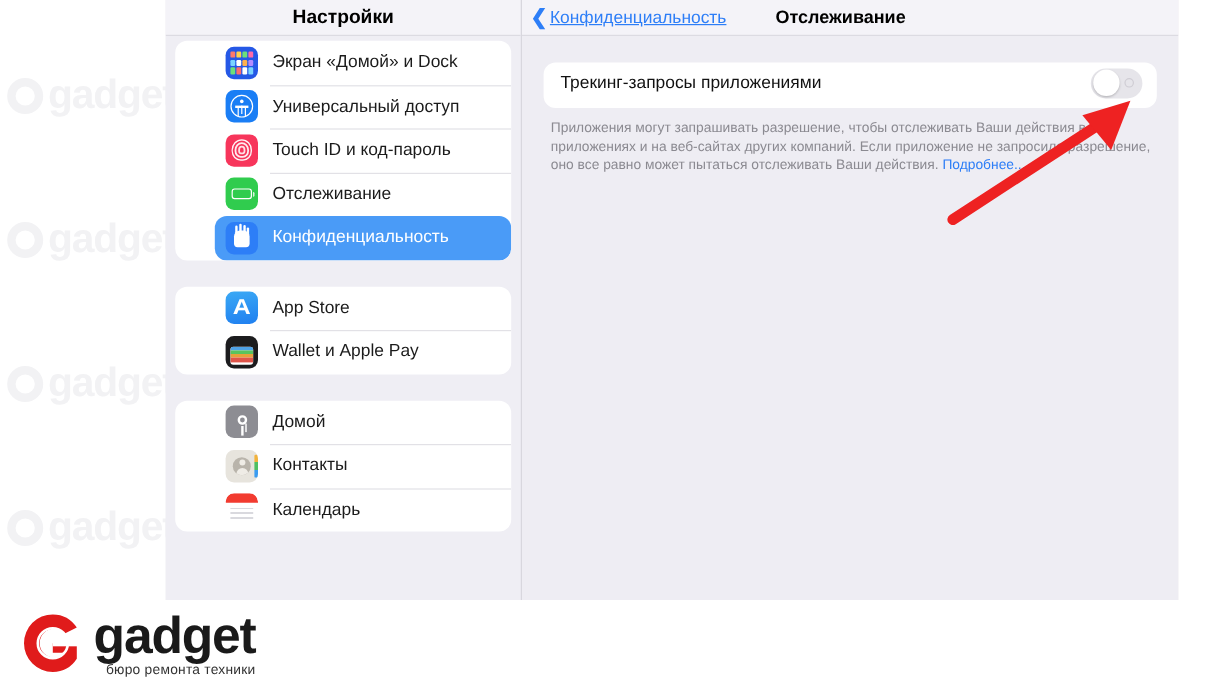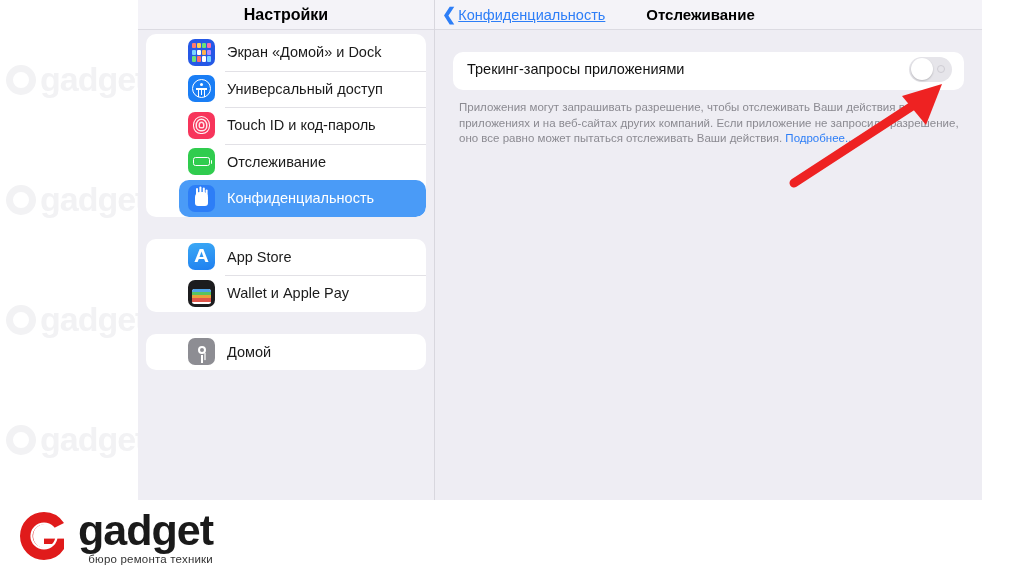--- a/index.html
+++ b/index.html
@@ -284,20 +284,34 @@
           </div>
         </div>
 
         <div class="group">
           <div class="row">
             <div class="ic ic-pass">
                 <div class="key"></div>
               </div>
             <div class="row-label">Домой</div>
           </div>
+          <div class="row">
+            <div class="ic ic-cont">
+                <div class="pers"></div>
+                <div class="tabs"></div>
+              </div>
+            <div class="row-label">Контакты</div>
+          </div>
+          <div class="row">
+            <div class="ic ic-cal">
+                <div class="top"></div>
+                <div class="dots"></div>
+              </div>
+            <div class="row-label">Календарь</div>
+          </div>
         </div>
 
       </div>
     </div>
 
     <div id="content">
       <div id="content-header">
         <div id="back-button">
           <span id="back-chevron">❮</span>
           <span id="back-label">Конфиденциальность</span>

